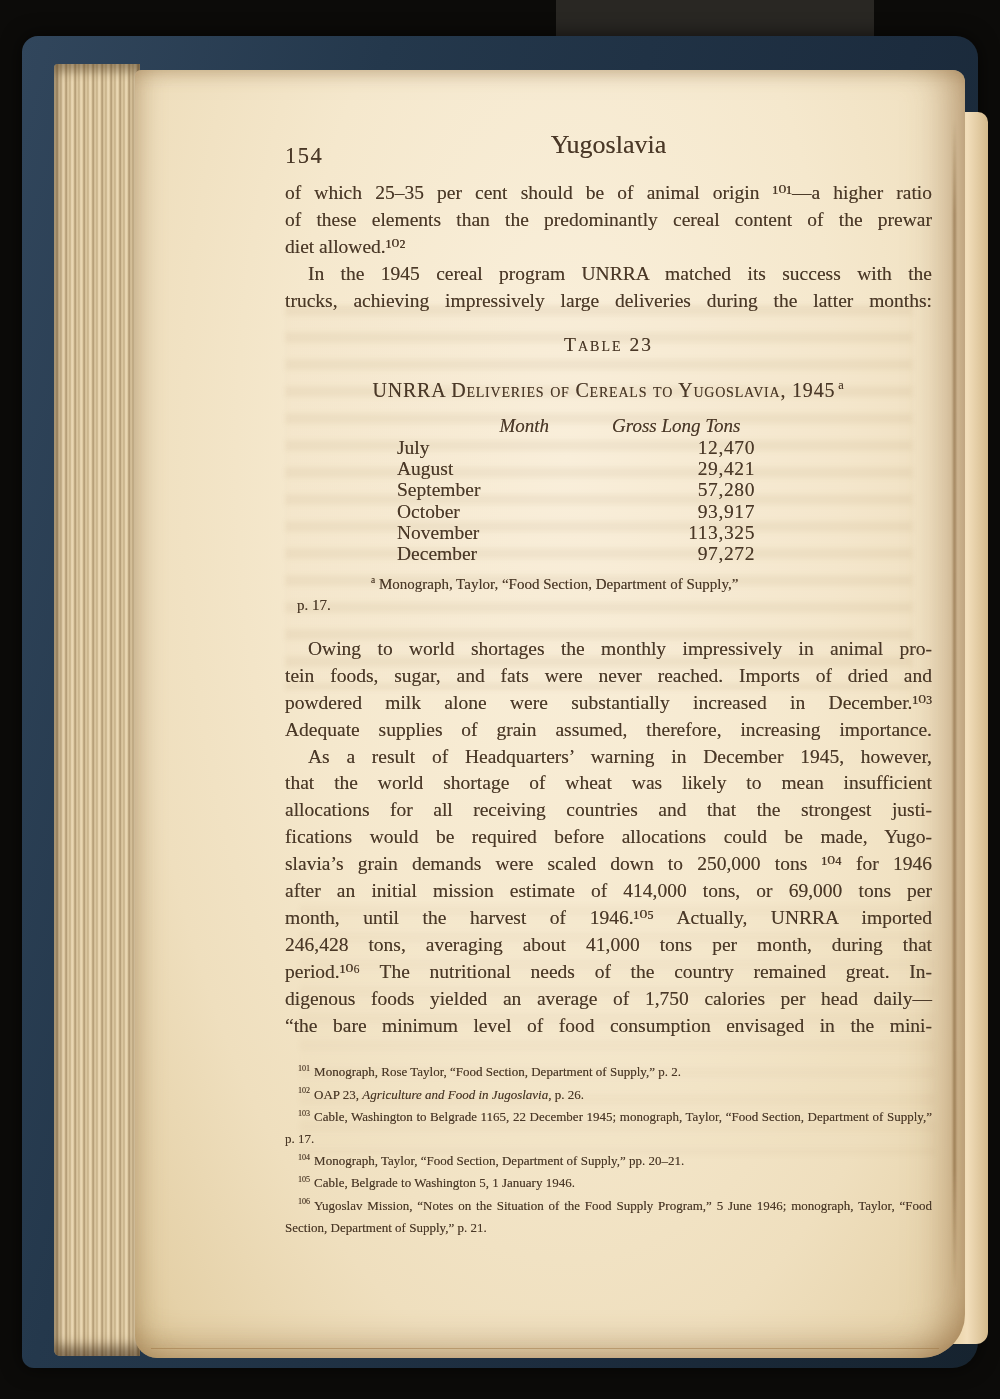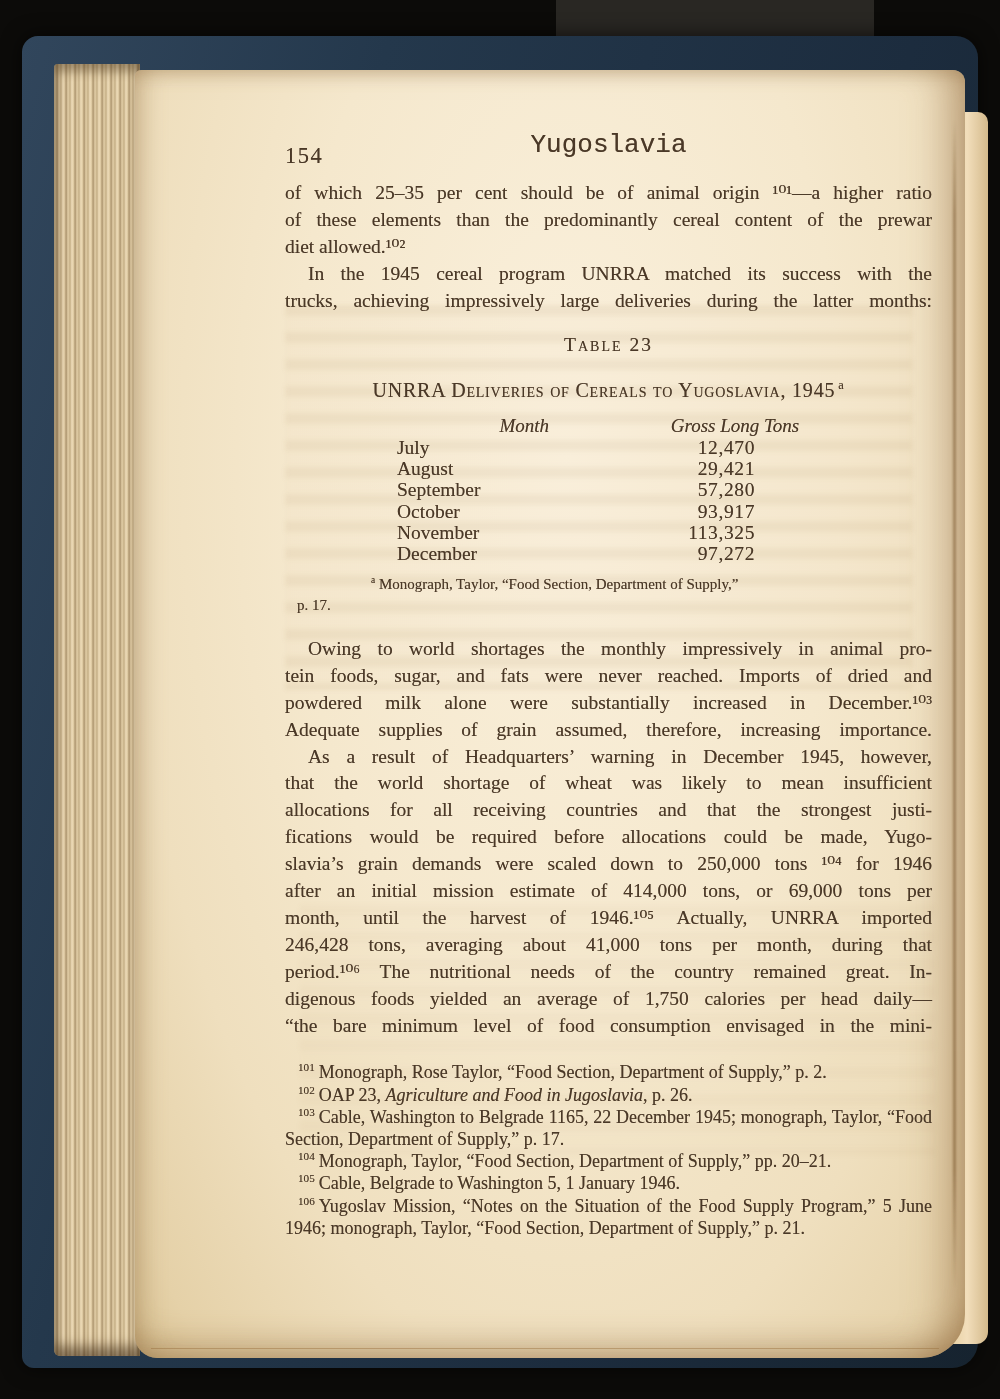--- a/index.html
+++ b/index.html
@@ -77,41 +77,41 @@
   
   .textblock{
     position:absolute;left:150px;top:58px;width:647px;
     color:var(--ink);
     font-size:19.5px;line-height:26.9px;
     text-shadow:0 0 .6px rgba(74,56,39,.55);
   }
   sup{font-size:62%;vertical-align:super;line-height:0;}
   .runhead{position:relative;height:44px;margin-bottom:8px;}
   .pagenum{position:absolute;left:0;bottom:2px;font-size:22.5px;letter-spacing:1.5px;}
-  .head{display:block;text-align:center;font-size:26px;line-height:34px;font-family:Liberation Mono, monospace;}
+  .head{display:block;text-align:center;font-size:26px;line-height:34px;}
   .line{text-align:justify;text-align-last:justify;}
   .line.lastleft{text-align-last:left;}
   .line.indent{padding-left:23px;}
   
   .tableblock{position:relative;margin-top:18px;}
   .tcaption{text-align:center;font-variant:small-caps;letter-spacing:2px;font-size:19.5px;line-height:24px;}
   .ttitle{text-align:center;font-variant:small-caps;letter-spacing:.8px;font-size:20px;line-height:25px;margin-top:21px;}
   .ttitle sup{font-variant:normal;margin-left:3px;}
   .thead{position:relative;height:24px;margin-top:10px;font-style:italic;font-size:19px;}
   .th-month{position:absolute;left:152px;width:112px;text-align:right;}
-  .th-tons{position:absolute;left:320px;width:260px;text-align:center;}
+  .th-tons{position:absolute;left:327px;width:260px;}
   .trow{position:relative;height:21.4px;font-size:19.5px;line-height:21.4px;}
   .td-month{margin-left:112px;}
   .td-tons{position:absolute;left:310px;top:0;width:160px;text-align:right;letter-spacing:.6px;}
   .tfoot{margin-top:9px;font-size:15px;line-height:21px;}
   .tfoot-l1{padding-left:86px;}
   .tfoot-l2{padding-left:12px;}
   
   #paras-after{margin-top:20px;}
-  .fnblock{margin-top:22px;font-size:18px;line-height:22.2px;}
+  .fnblock{margin-top:22px;font-size:13px;line-height:22.2px;}
   .fnote{text-align:justify;text-indent:13px;}
   .fnote .fnum{margin-right:4px;}
   .fnote .it{font-style:italic;}
 </style>
 </head>
 <body>
 
 <div class="backdrop-patch"></div>
 <div class="book-cover"></div>
 <div class="page-stack"></div>

